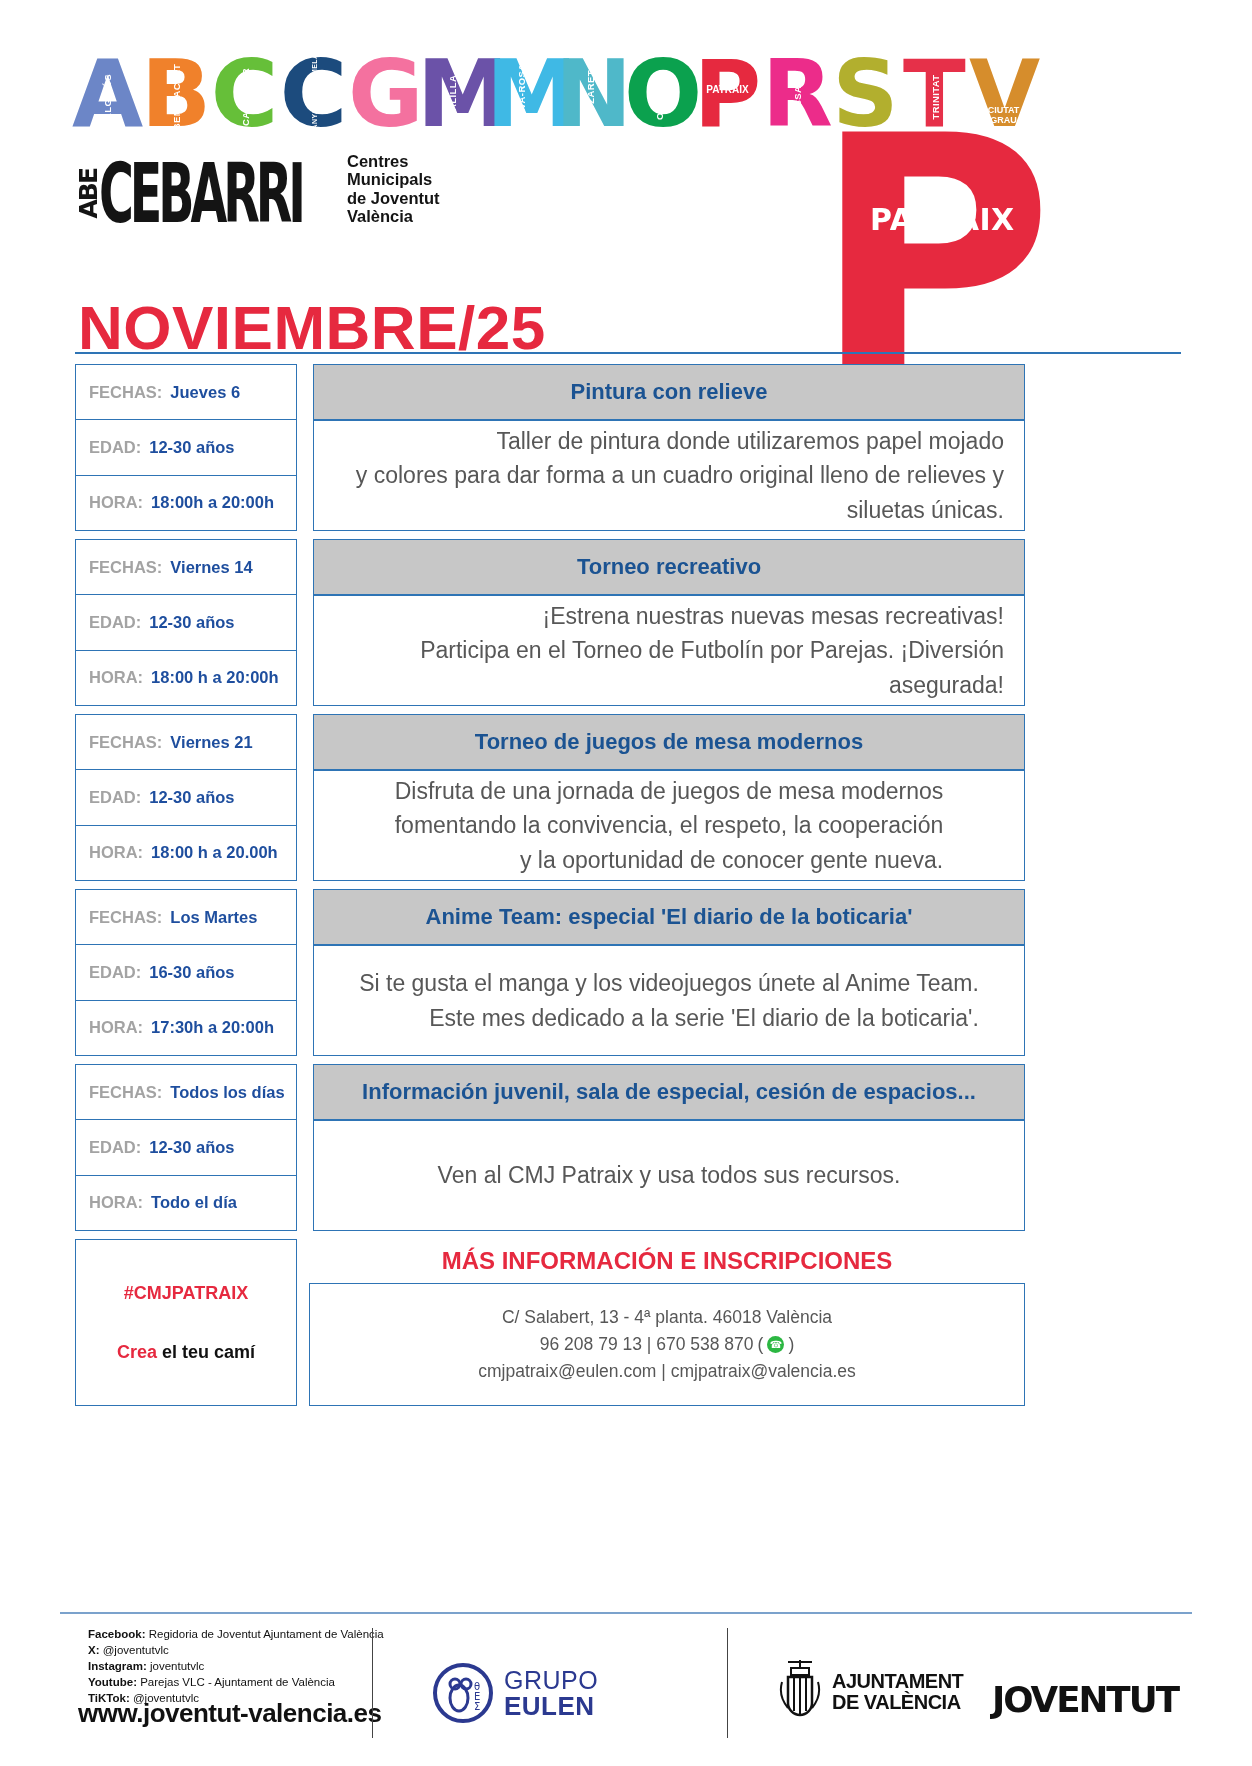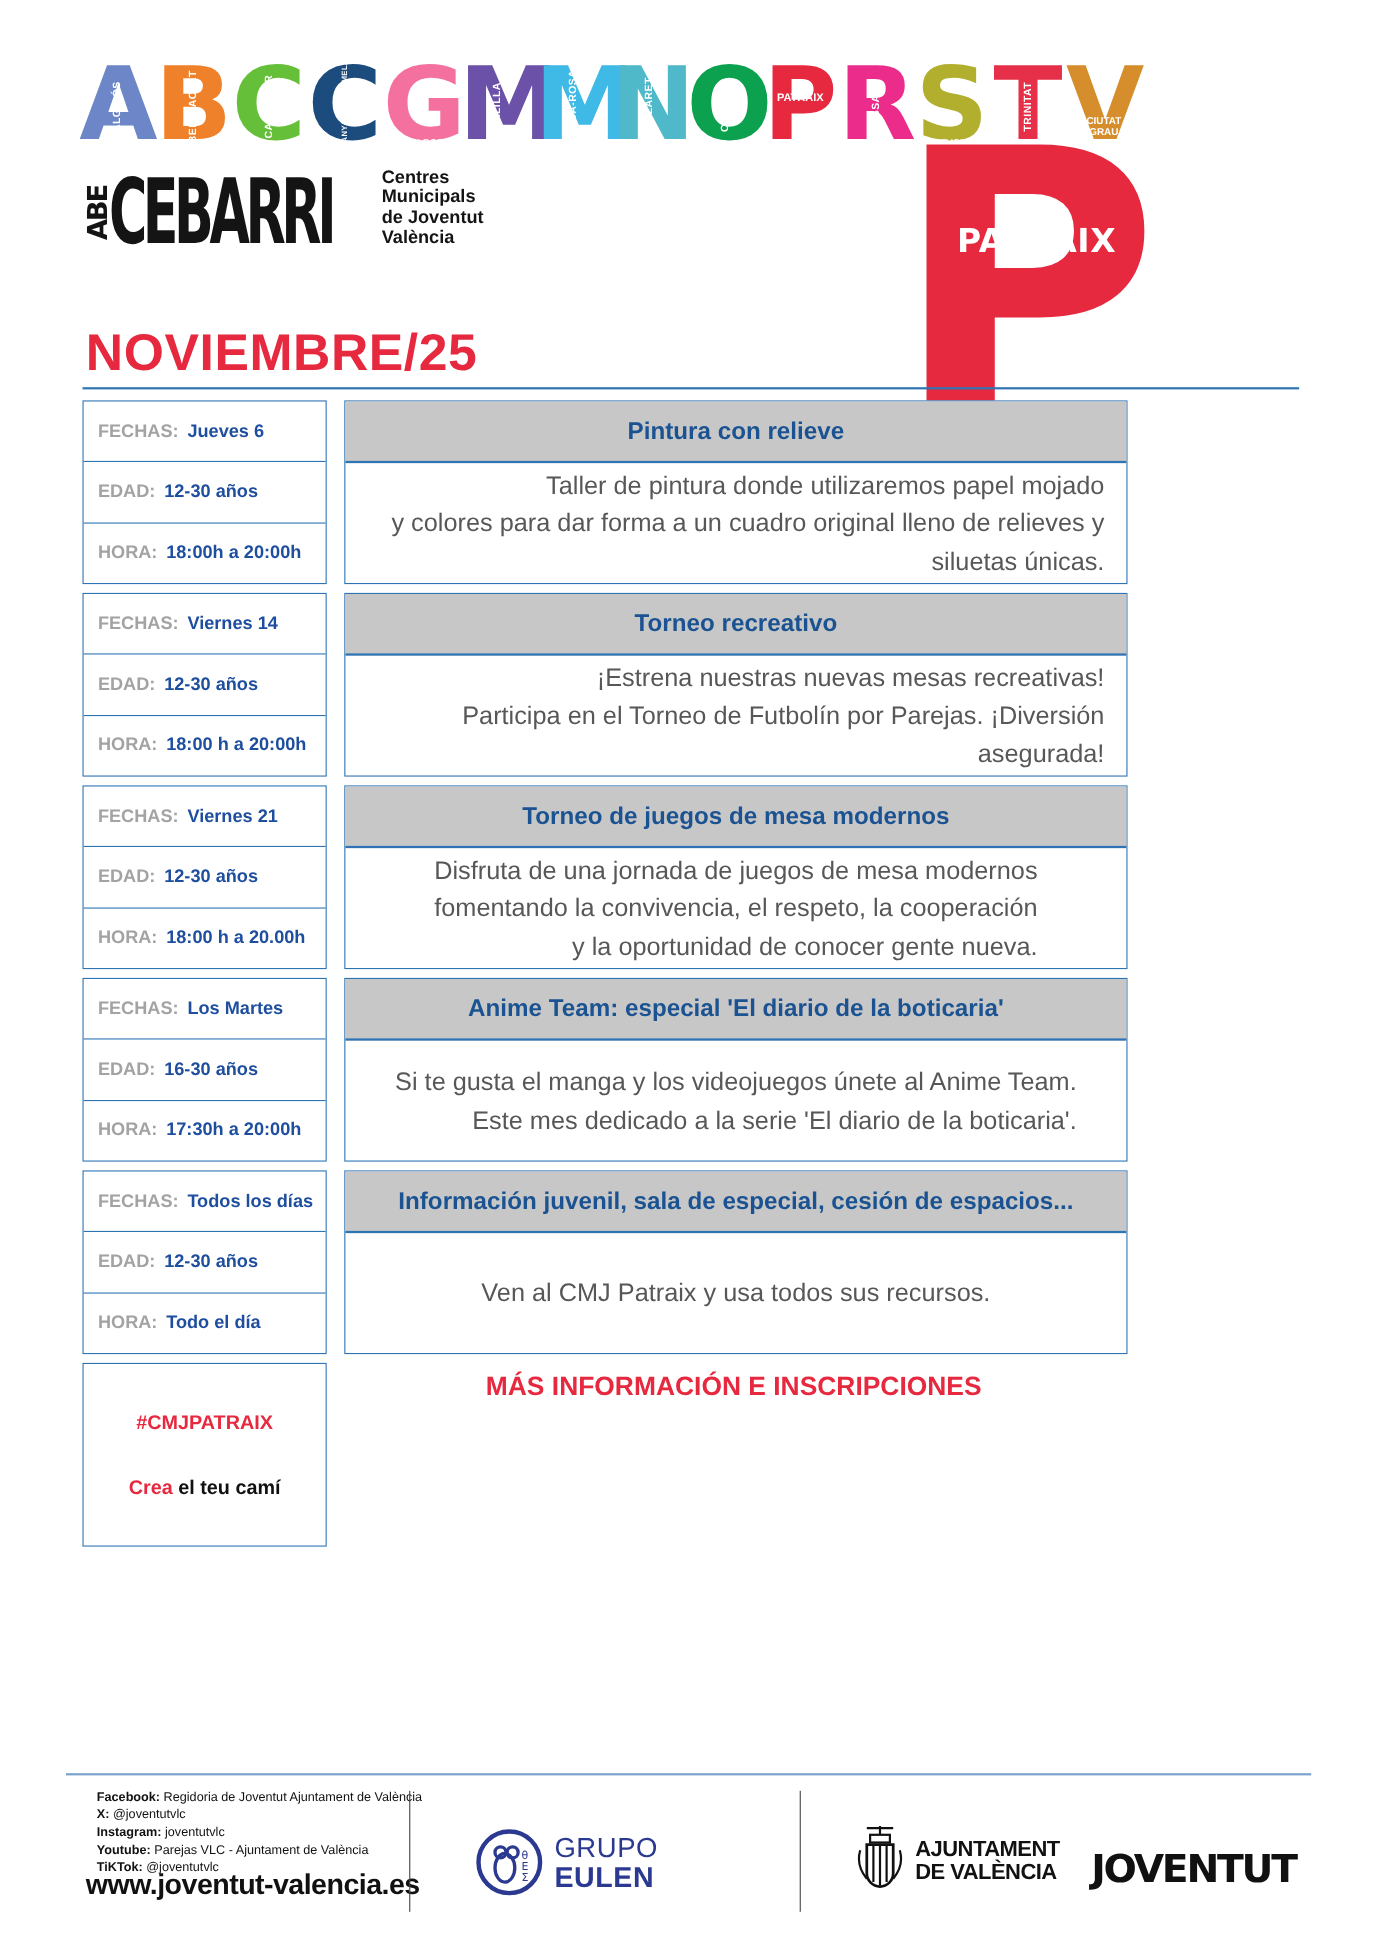--- a/index.html
+++ b/index.html
@@ -29,21 +29,21 @@
   .tagline{position:absolute;left:347px;top:152px;font-size:16.5px;font-weight:bold;
            line-height:1.12;color:#141414;white-space:pre-line;}
 
   
   .bigp{position:absolute;left:812px;top:118px;width:240px;height:300px;}
   .bigp .pglyph{font-family:"DejaVu Sans",sans-serif;font-weight:bold;font-size:330px;line-height:280px;}
   .bigp .plabel{position:absolute;left:58px;top:84px;color:#fff;font-weight:bold;font-size:30px;
                 letter-spacing:.5px;font-family:"DejaVu Sans",sans-serif;}
 
   
-  .month{position:absolute;left:78px;top:292px;font-size:47px;font-weight:bold;letter-spacing:.5px;}
+  .month{position:absolute;left:78px;top:292px;font-size:62px;font-weight:bold;letter-spacing:.5px;}
   .title-rule{position:absolute;left:75px;top:352px;width:1106px;height:2px;background:#2e74b5;}
 
   
   .blocks{position:absolute;left:75px;top:364px;width:950px;}
   .block{display:flex;height:167px;margin-bottom:8px;}
   .leftcol{width:222px;border:1px solid #2e74b5;display:flex;flex-direction:column;box-sizing:border-box;background:#fff;}
   .cell{flex:1;display:flex;align-items:center;padding-left:13px;border-bottom:1px solid #2e74b5;}
   .cell:last-child{border-bottom:none;}
   .cell .lab{color:#a3a3a3;font-weight:bold;font-size:16.5px;}
   .cell .val{color:#1e4e9e;font-weight:bold;font-size:16.5px;margin-left:8px;}
@@ -290,20 +290,30 @@
       </div>
     </div>
 
     <div class="block">
       <div class="infoleft">
         <span class="hashtag" style="color: rgb(230, 41, 63);">#CMJPATRAIX</span>
         <span class="motto"><span style="color: rgb(230, 41, 63);">Crea</span><span> el teu camí</span></span>
       </div>
       <div class="inforight">
         <div class="infohead" style="color: rgb(230, 41, 63);">MÁS INFORMACIÓN E INSCRIPCIONES</div>
+        <div class="infobox">
+          <span>C/ Salabert, 13 - 4ª planta. 46018 València</span>
+          <span class="phone-line">
+            <span>96 208 79 13 | 670 538 870</span>
+            <span>(</span>
+            <span class="wa">☎</span>
+            <span>)</span>
+          </span>
+          <span>cmjpatraix@eulen.com | cmjpatraix@valencia.es</span>
+        </div>
       </div>
     </div>
   </div>
 
   <div class="footer-rule"></div>
 
   <div class="social">
     <div><span class="lbl">Facebook:</span><span> Regidoria de Joventut Ajuntament de València</span></div>
     <div><span class="lbl">X:</span><span> @joventutvlc</span></div>
     <div><span class="lbl">Instagram:</span><span> joventutvlc</span></div>

